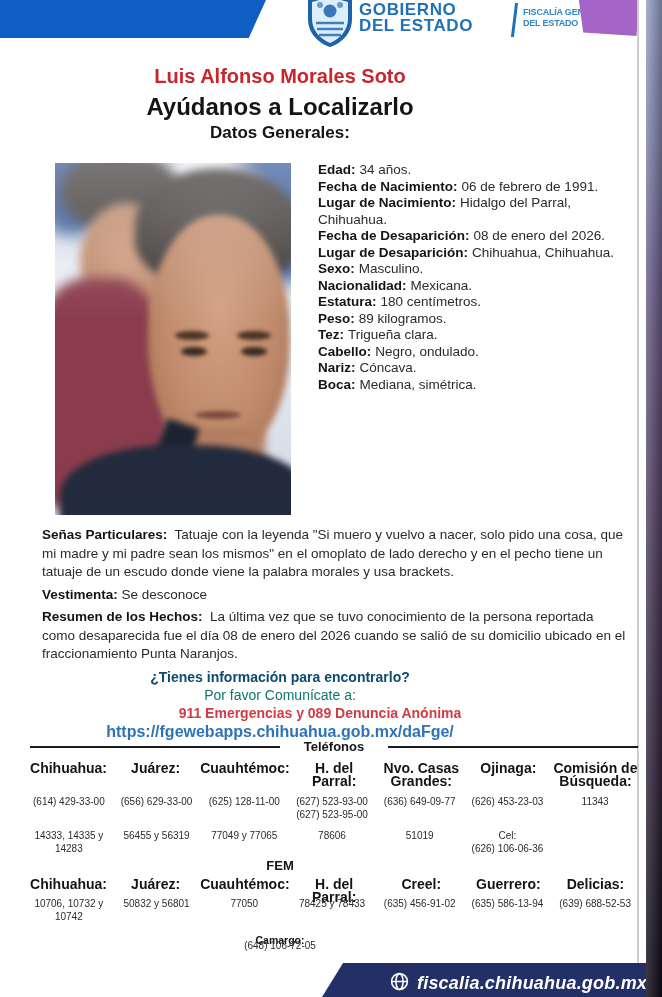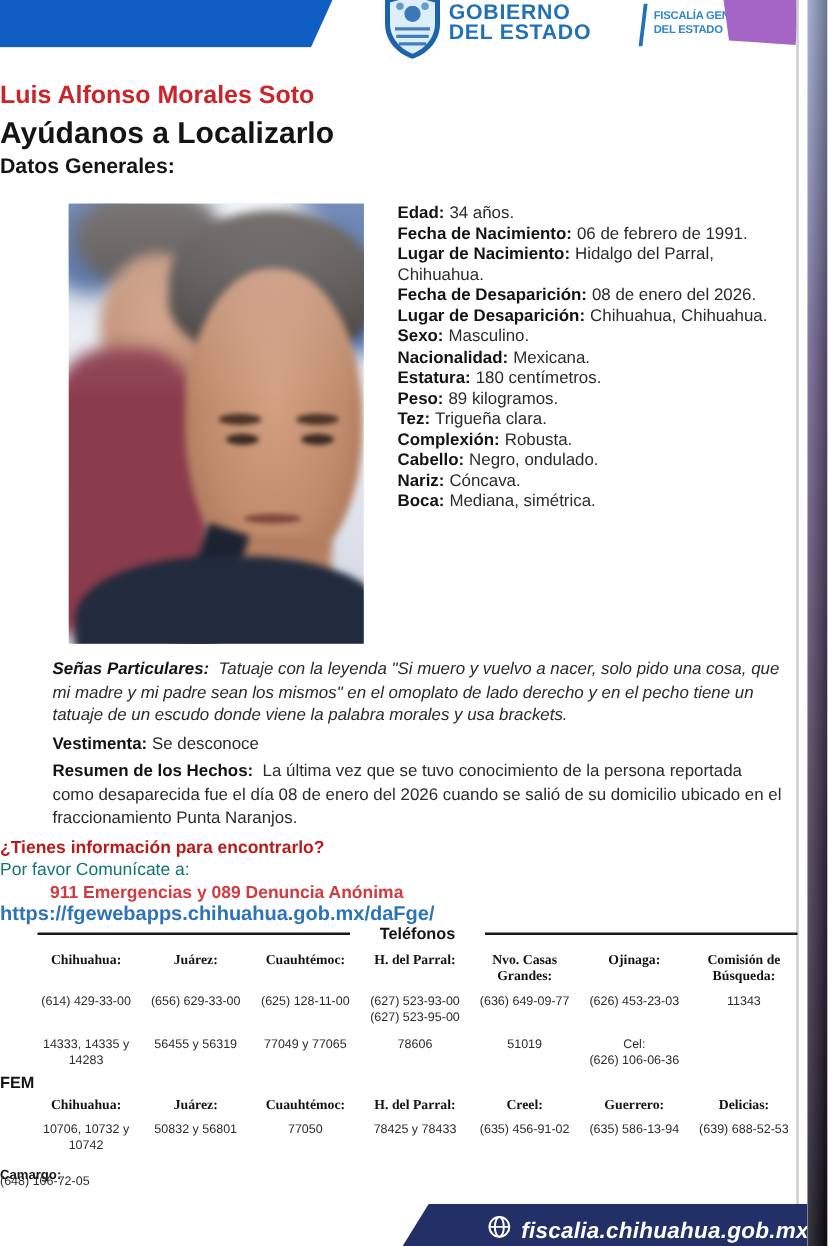--- a/index.html
+++ b/index.html
@@ -26,21 +26,21 @@
 
   
   .poster-edge{left:637px;top:0;width:2px;height:997px;background:#cdcdcd;}
   .bg-strip{left:646px;top:0;width:16px;height:997px;
     background:
       linear-gradient(90deg, rgba(255,255,255,.18), rgba(0,0,0,.28)),
       linear-gradient(180deg,#94a1c6 0%,#8084ab 14%,#6c608d 28%,#5c4b72 44%,
         #4b3b5a 58%,#3b2e48 70%,#2c2236 82%,#1b1526 92%,#0e0a14 100%);}
 
   
-  .center-col{left:0;top:0;width:560px;text-align:left;}
+  .center-col{left:0;top:0;width:560px;text-align:center;}
   .t-name{top:65px;font-size:20px;font-weight:bold;color:#c9252b;}
   .t-headline{top:93px;font-size:24px;font-weight:bold;color:#141414;}
   .t-sub{top:123px;font-size:17px;font-weight:bold;color:#141414;}
 
   
   .photo{left:55px;top:163px;width:236px;height:352px;overflow:hidden;
     background:linear-gradient(180deg,#b7c4d8 0%,#e8edf4 30%,#e6eaf1 55%,#cfd6e1 100%);}
   .ph{position:absolute;}
   .seat-tl{left:-18px;top:-18px;width:70px;height:90px;background:#3c5c97;border-radius:45%;filter:blur(8px);}
   .seat-tr{left:170px;top:-20px;width:100px;height:140px;background:#3d5f9d;border-radius:40%;filter:blur(9px);}
@@ -63,37 +63,37 @@
     background:linear-gradient(180deg,rgba(255,255,255,.28),rgba(255,255,255,0) 45%);}
 
   
   .datos{left:318px;top:162px;width:305px;font-size:13.5px;line-height:16.5px;}
   .dato .lbl{font-weight:bold;color:#141414;}
   .dato .val{margin-left:4px;}
 
   
   .para{left:42px;width:586px;font-size:13.5px;line-height:18.5px;}
   .para .lbl{font-weight:bold;color:#141414;}
-  .p-senas{top:526px;font-style:italic;}
+  .p-senas{top:526px;}
   .p-vest{top:586px;}
   .p-resumen{top:608px;}
 
   
-  .c-question{top:669px;font-size:14px;font-weight:bold;color:#b91c1c;}
+  .c-question{top:669px;font-size:14px;font-weight:bold;color:#0c4a6e;}
   .c-instr{top:687px;font-size:14px;font-weight:normal;color:#0f766e;}
   .c-911{top:705px;font-size:14px;font-weight:bold;color:#d13b41;margin-left:40px;}
   .c-url{top:723px;font-size:16px;font-weight:bold;color:#2d73b8;text-decoration:none;display:block;}
 
   
   .rule-row{left:30px;top:739px;width:608px;display:flex;align-items:center;gap:24px;}
   .rule-row .rule{flex:1;height:2px;background:#1a1a1a;}
   .rule-row .rule-label{font-size:13px;font-weight:bold;color:#141414;white-space:nowrap;}
   .tbl{left:26px;width:612px;display:grid;grid-template-columns:repeat(7,1fr);column-gap:2px;}
   .tbl .cell{text-align:center;white-space:pre-line;font-size:10px;line-height:12.5px;}
-  .tbl .hcell{font-weight:bold;font-size:11px;color:#141414;font-family:Liberation Serif, serif;}
+  .tbl .hcell{font-weight:bold;font-size:14px;color:#141414;}
   .tbl-phones-head{top:762px;}
   .tbl-phones-r1{top:796px;}
   .tbl-phones-r2{top:830px;}
   .fem-title{top:858px;font-size:13px;font-weight:bold;color:#141414;}
   .tbl-fem-head{top:878px;}
   .tbl-fem-row{top:898px;}
   .camargo-lbl{top:922px;font-size:10.5px;font-weight:bold;color:#141414;margin-top:12px;}
   .camargo-tel{top:940px;font-size:10px;}
 
   
@@ -160,21 +160,20 @@
     <div class="dato"><span class="lbl">Edad:</span><span class="val">34 años.</span></div>
     <div class="dato"><span class="lbl">Fecha de Nacimiento:</span><span class="val">06 de febrero de 1991.</span></div>
     <div class="dato"><span class="lbl">Lugar de Nacimiento:</span><span class="val">Hidalgo del Parral, Chihuahua.</span></div>
     <div class="dato"><span class="lbl">Fecha de Desaparición:</span><span class="val">08 de enero del 2026.</span></div>
     <div class="dato"><span class="lbl">Lugar de Desaparición:</span><span class="val">Chihuahua, Chihuahua.</span></div>
     <div class="dato"><span class="lbl">Sexo:</span><span class="val">Masculino.</span></div>
     <div class="dato"><span class="lbl">Nacionalidad:</span><span class="val">Mexicana.</span></div>
     <div class="dato"><span class="lbl">Estatura:</span><span class="val">180 centímetros.</span></div>
     <div class="dato"><span class="lbl">Peso:</span><span class="val">89 kilogramos.</span></div>
     <div class="dato"><span class="lbl">Tez:</span><span class="val">Trigueña clara.</span></div>
-    <div class="dato"><span class="lbl">Complexión:</span><span class="val">Robusta.</span></div>
     <div class="dato"><span class="lbl">Cabello:</span><span class="val">Negro, ondulado.</span></div>
     <div class="dato"><span class="lbl">Nariz:</span><span class="val">Cóncava.</span></div>
     <div class="dato"><span class="lbl">Boca:</span><span class="val">Mediana, simétrica.</span></div>
   </div>
 
   <div class="abs para p-senas">
     <span class="lbl">Señas Particulares:</span>&nbsp; <span>Tatuaje con la leyenda "Si muero y vuelvo a nacer, solo pido una cosa, que mi madre y mi padre sean los mismos" en el omoplato de lado derecho y en el pecho tiene un tatuaje de un escudo donde viene la palabra morales y usa brackets.</span>
   </div>
   <div class="abs para p-vest">
     <span class="lbl">Vestimenta:</span> <span>Se desconoce</span>

